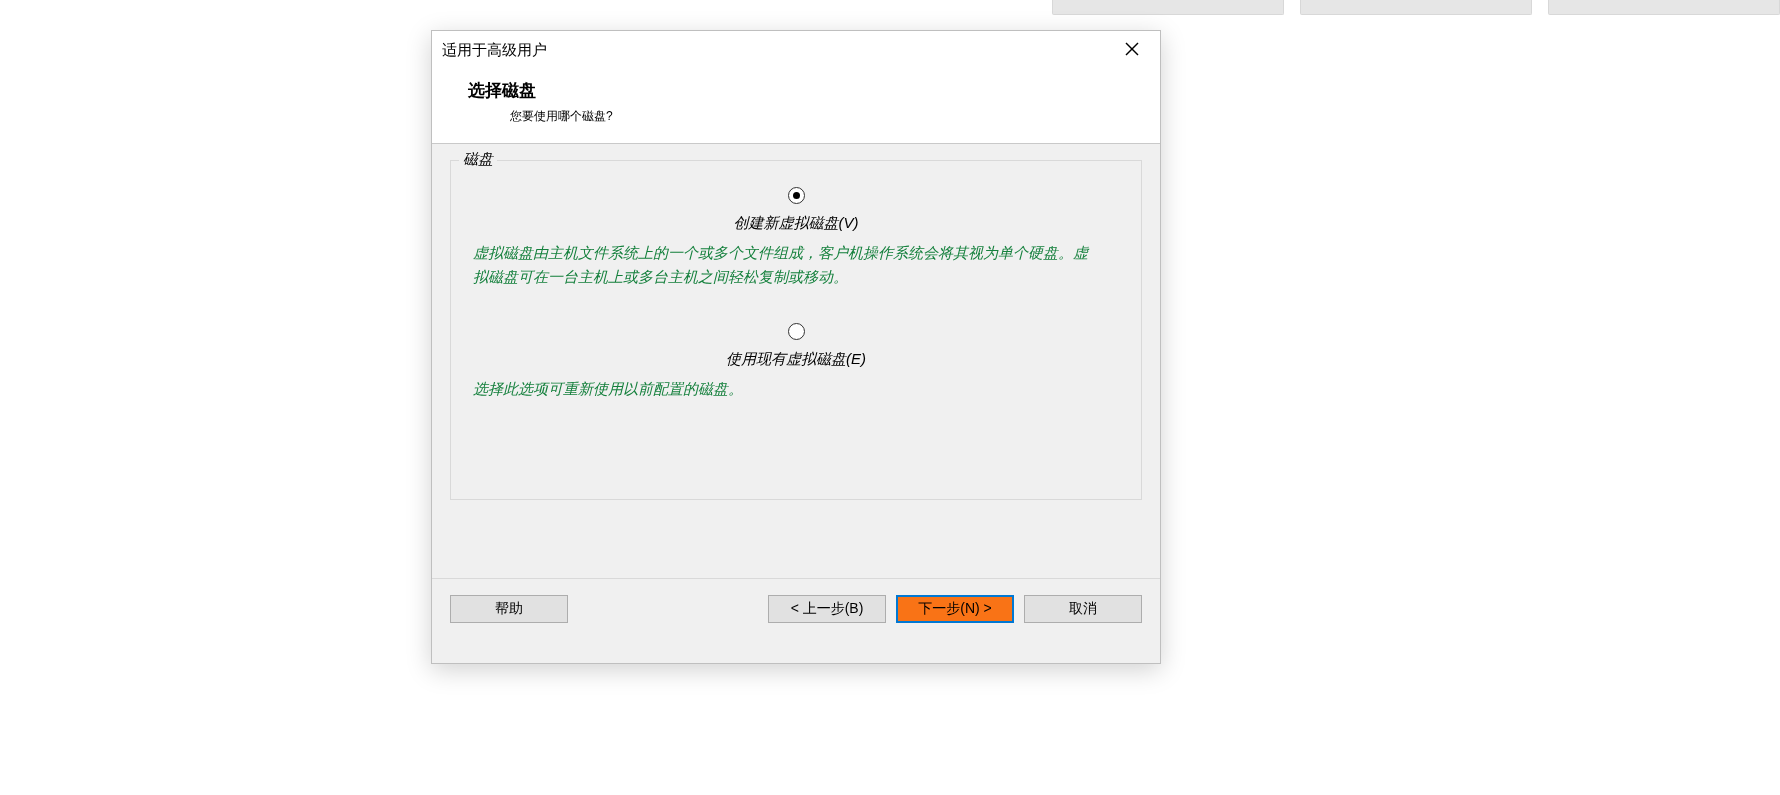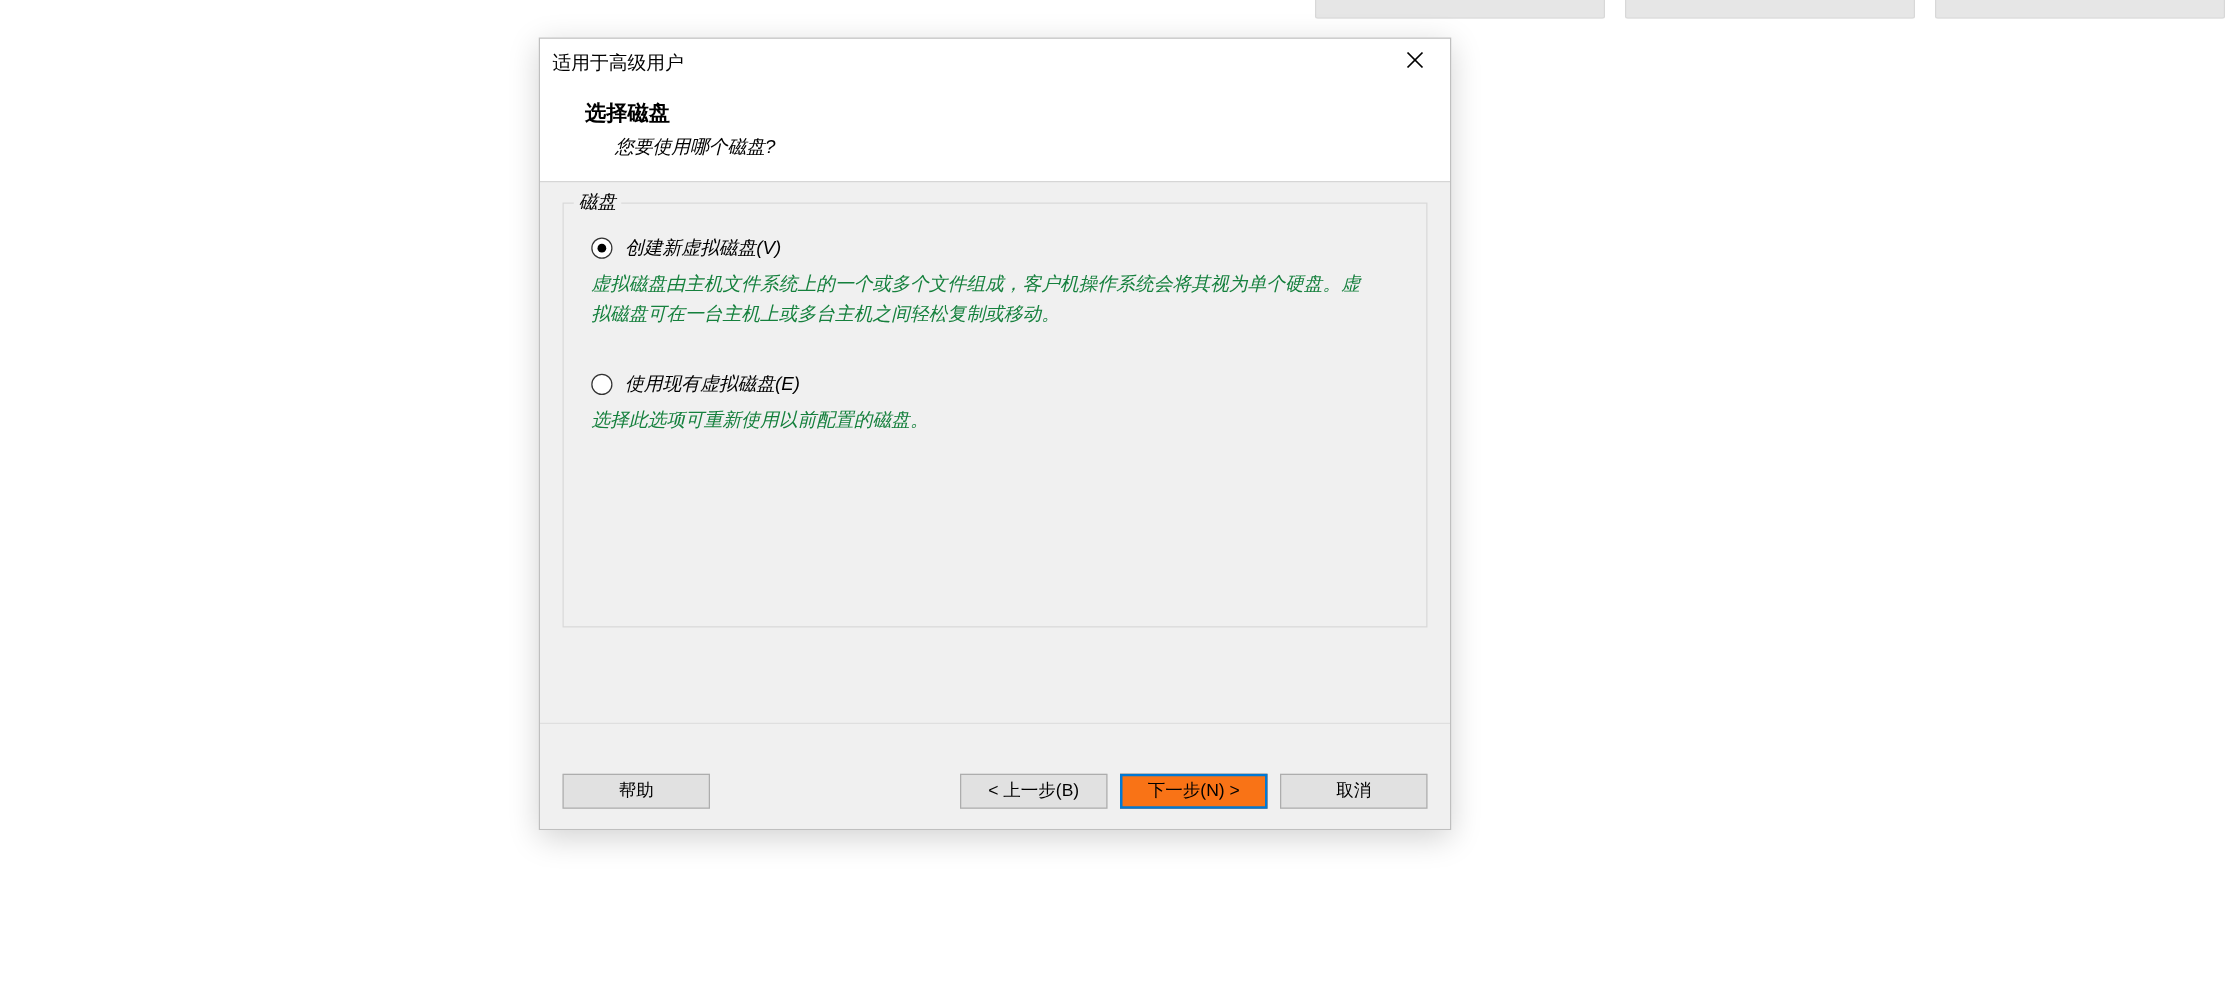--- a/index.html
+++ b/index.html
@@ -71,24 +71,23 @@
 
   .header {
     padding: 10px 28px 18px 36px;
   }
   .header-title {
     font-size: 17px;
     font-weight: 700;
     margin-bottom: 6px;
   }
   .header-sub {
-    font-size: 15px;
-    margin-left: 24px;
-    color: #000;
-    font-style: italic;
+    font-size: 12px;
+    margin-left: 42px;
+    color: #000;
   }
 
   .divider {
     height: 1px;
     background: #c9c9c9;
   }
 
   .content {
     flex: 1;
     background: #f0f0f0;
@@ -116,20 +115,21 @@
 
   .option {
     margin-bottom: 20px;
   }
   .option.first { margin-bottom: 34px; }
   .opt-row {
     display: flex;
     align-items: center;
     gap: 10px;
     cursor: pointer;
+    flex-direction: column;
   }
   .radio {
     width: 15px;
     height: 15px;
     border: 1px solid #333;
     border-radius: 50%;
     display: flex;
     align-items: center;
     justify-content: center;
     background: #fff;
@@ -153,21 +153,21 @@
     color: #15803d;
     line-height: 1.6;
     max-width: 620px;
   }
 
   .footer {
     height: 52px;
     background: #f0f0f0;
     border-top: 1px solid #d9d9d9;
     display: flex;
-    align-items: flex-end;
+    align-items: flex-start;
     padding: 16px 18px;
     gap: 10px;
   }
   .footer-spacer { flex: 1; }
   .btn {
     min-width: 118px;
     height: 28px;
     background: #e1e1e1;
     border: 1px solid #adadad;
     font-size: 14px;

